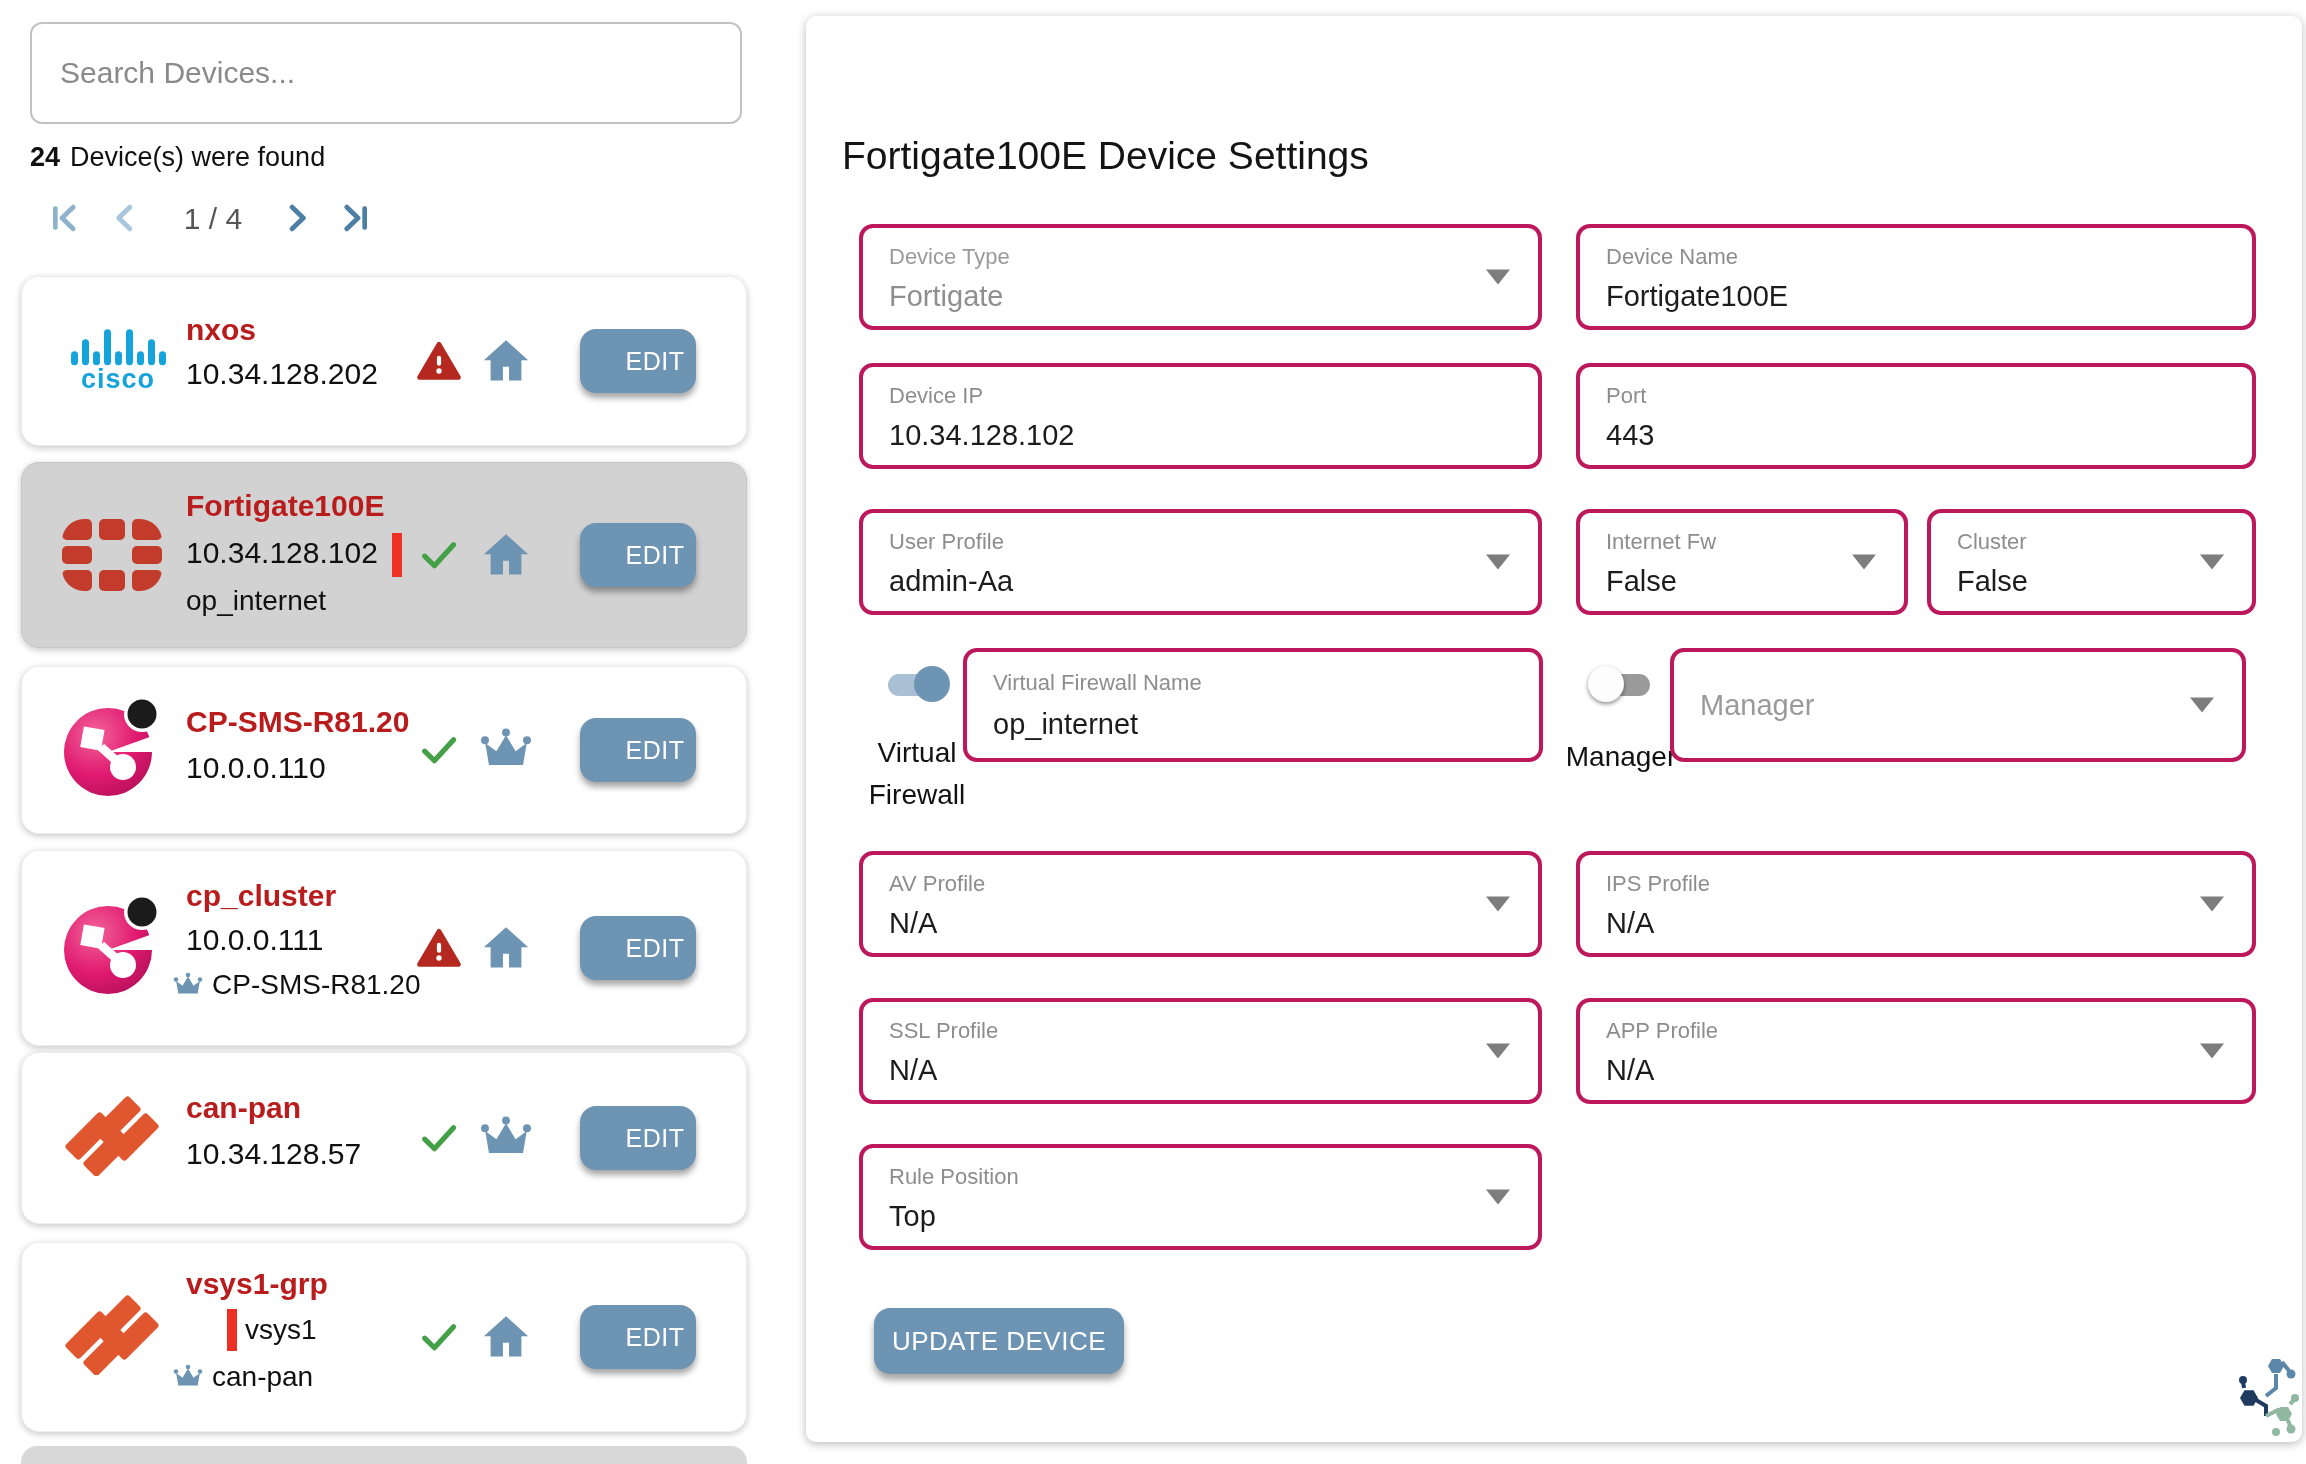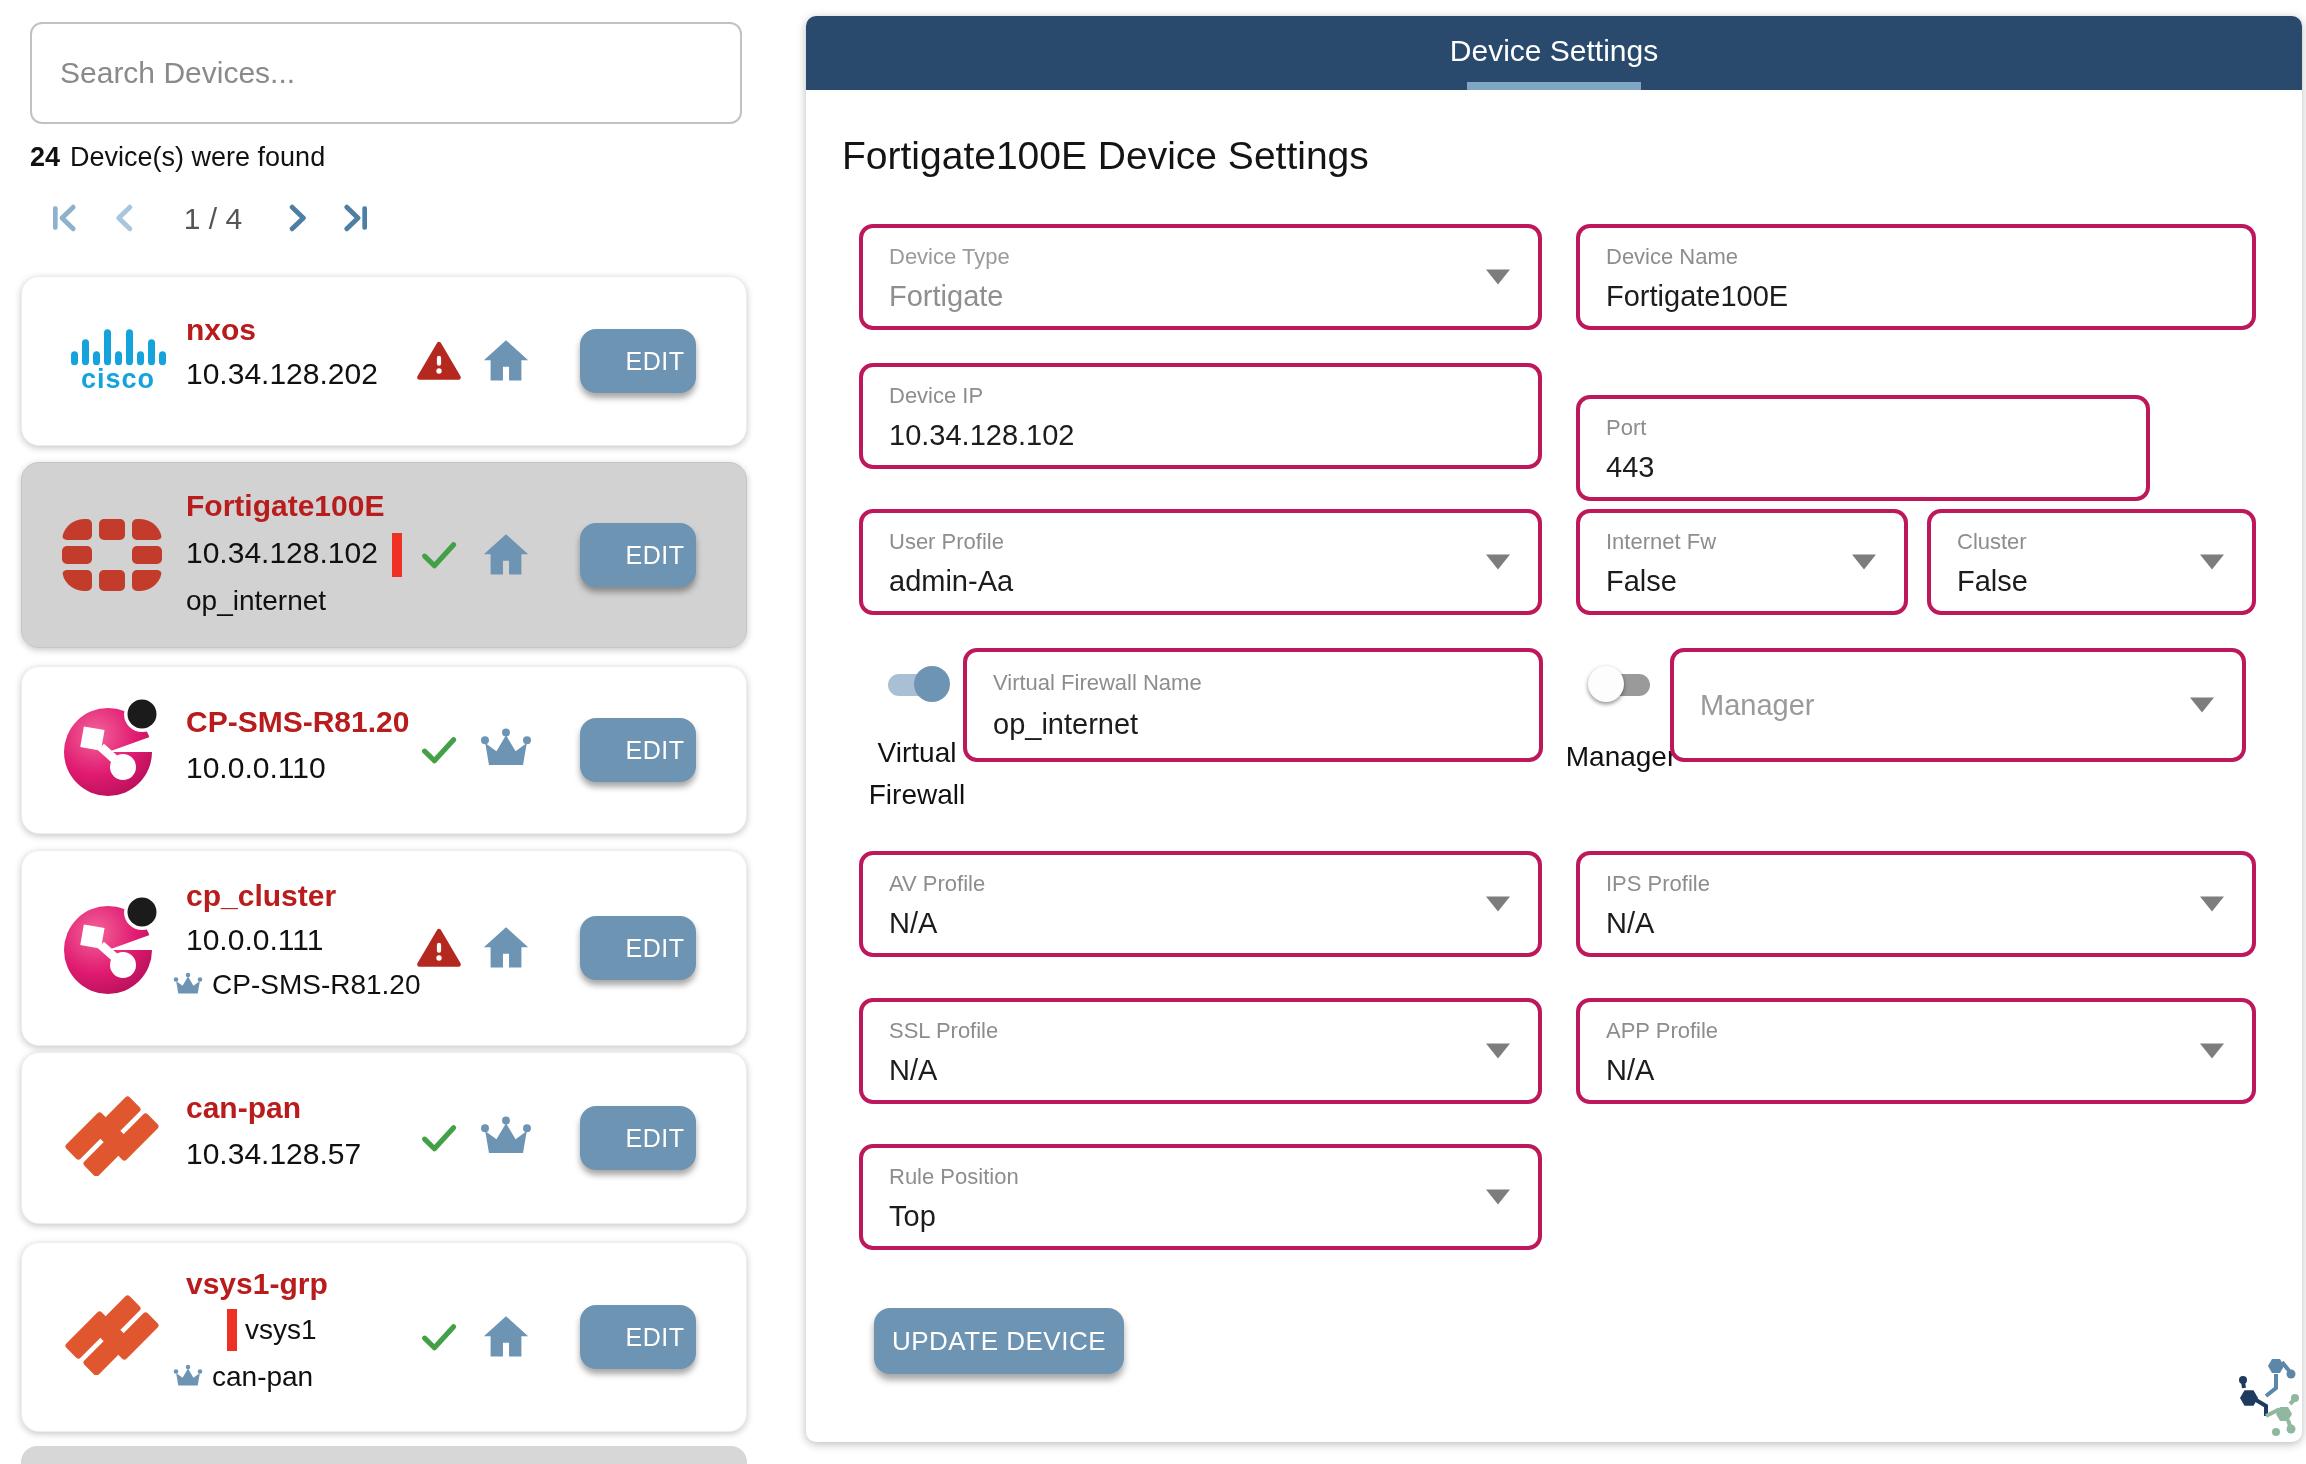--- a/index.html
+++ b/index.html
@@ -325,42 +325,38 @@
       </svg></span>
   <span class="role-ic"><svg>
         <use href="#i-home"></use>
       </svg></span>
   <button class="edit-btn">EDIT</button>
 </div>
 
 <div class="next-card-peek"></div>
 
 <div class="panel">
-  <div class="panel-header">
-    <div class="tab">Device Settings</div>
-    <div class="tab-underline"></div>
-  </div>
 
   <div class="panel-title">Fortigate100E Device Settings</div>
 
   <div class="field disabled" style="left:53px;top:208px;width:683px;">
     <span class="flabel">Device Type</span>
     <span class="fvalue">Fortigate</span>
     <span class="arrow"></span>
   </div>
   <div class="field" style="left:770px;top:208px;width:680px;">
     <span class="flabel">Device Name</span>
     <span class="fvalue">Fortigate100E</span>
   </div>
 
   <div class="field" style="left:53px;top:347px;width:683px;">
     <span class="flabel">Device IP</span>
     <span class="fvalue">10.34.128.102</span>
   </div>
-  <div class="field" style="left:770px;top:347px;width:574px;margin-top:32px;">
+  <div class="field" style="left:770px;top:347px;width:680px;">
     <span class="flabel">Port</span>
     <span class="fvalue">443</span>
   </div>
 
   <div class="field" style="left:53px;top:493px;width:683px;">
     <span class="flabel">User Profile</span>
     <span class="fvalue">admin-Aa</span>
     <span class="arrow"></span>
   </div>
   <div class="field" style="left:770px;top:493px;width:332px;">

